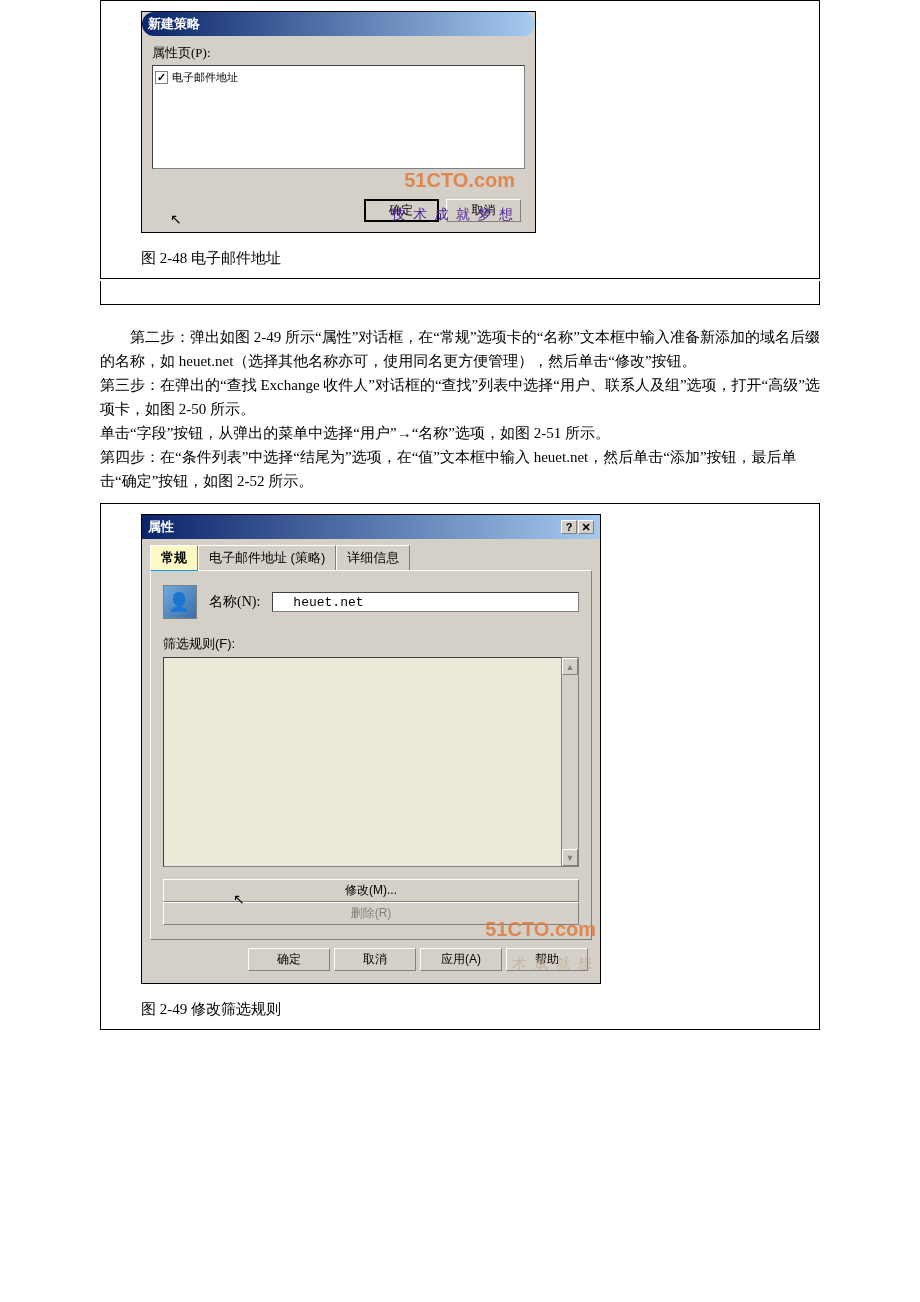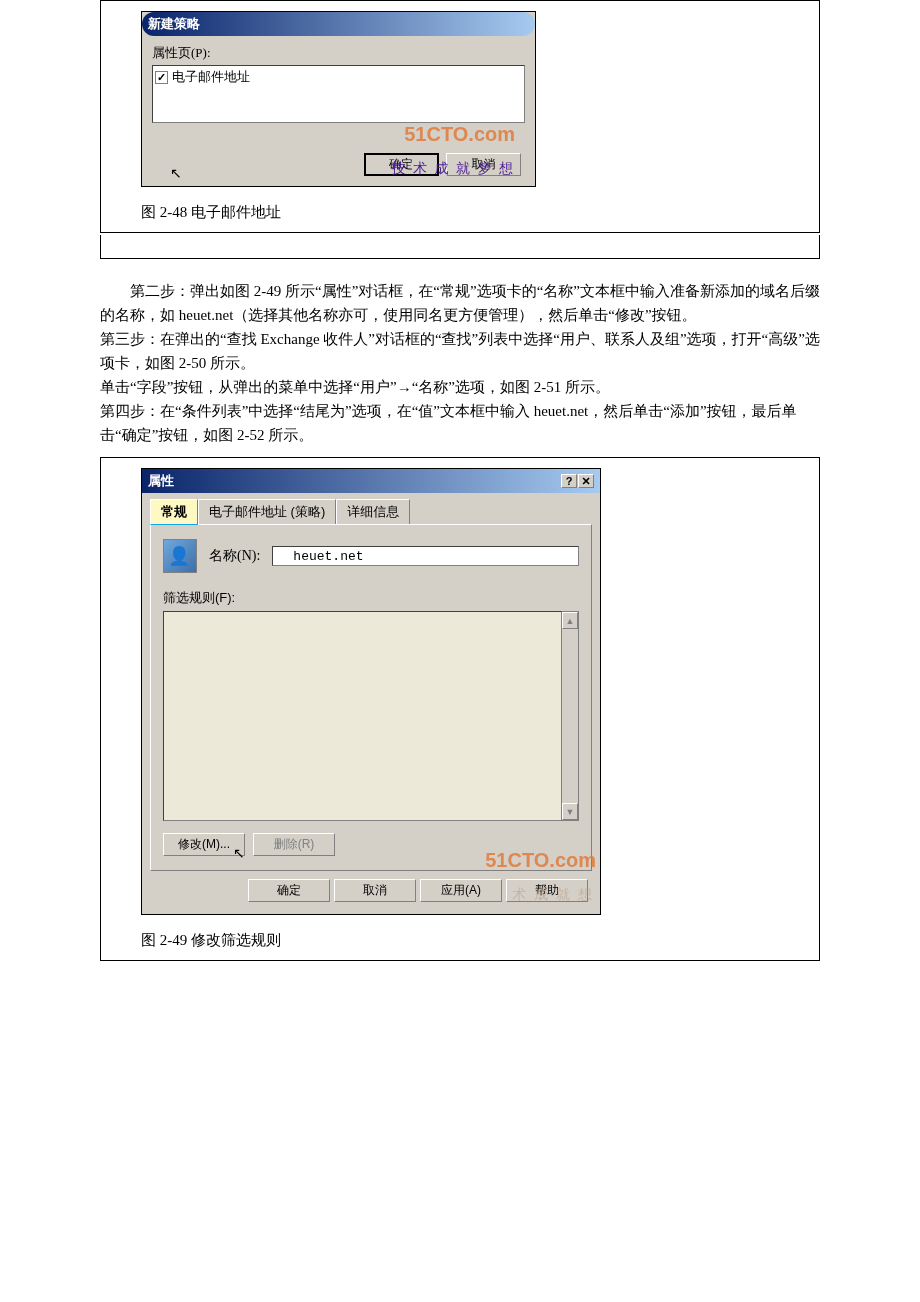--- a/index.html
+++ b/index.html
@@ -9,21 +9,21 @@
     
     .figure-box { border: 1px solid #000; margin-bottom: 2px; }
     .figure-content { padding: 10px 40px 10px 40px; }
     .caption { padding: 6px 40px 10px 40px; font-size: 15px; }
     
     
     .dialog1 { width: 395px; background: #d4d0c8; border: 1px solid #000; }
     .titlebar { background: linear-gradient(to right, #0a246a, #a6caf0); color: #fff; padding: 3px 6px; font-size: 13px; font-weight: bold; font-family: "SimSun", sans-serif; border-radius: 12px; }
     .d1-body { padding: 8px 10px 10px 10px; }
     .prop-label { font-size: 13px; margin-bottom: 3px; }
-    .listbox { background: #fff; border: 1px solid #808080; border-top-color: #404040; border-left-color: #404040; height: 58px; padding: 2px; font-size: 13px; }
+    .listbox { background: #fff; border: 1px solid #808080; border-top-color: #404040; border-left-color: #404040; height: 104px; padding: 2px; font-size: 11px; }
     .chk-row { display: flex; align-items: center; height: 18px; }
     .chkbox { width: 13px; height: 13px; border: 1px solid #808080; background: #fff; margin-right: 4px; display: inline-flex; align-items: center; justify-content: center; font-size: 11px; line-height: 1; }
     .chkbox.checked::before { content: "✓"; font-weight: bold; }
     .watermark1 { position: relative; height: 30px; }
     .wm1-text { position: absolute; right: 10px; top: 0; color: #e07b3c; font-family: Arial, sans-serif; font-weight: bold; font-size: 20px; opacity: 0.85; }
     .btn-row { text-align: right; padding-right: 4px; }
     .winbtn { display: inline-block; min-width: 75px; padding: 2px 8px; font-size: 12px; background: #d4d0c8; border: 1px solid #808080; border-top-color: #fff; border-left-color: #fff; margin-left: 4px; text-align: center; font-family: "SimSun", sans-serif; position: relative; }
     .winbtn.default { border: 2px solid #000; padding: 1px 7px; }
     .cursor1 { position: absolute; left: 18px; top: 12px; font-size: 14px; color: #000; }
     .wm1-sub { position: absolute; right: 10px; bottom: -2px; color: #4c1d95; font-size: 14px; letter-spacing: 2px; font-family: "SimSun"; }
@@ -44,21 +44,21 @@
     .tab-panel { margin: 0 8px 8px 8px; border: 1px solid #fff; border-top-color: #fff; border-right-color: #808080; border-bottom-color: #808080; padding: 14px 12px; background: #d4d0c8; }
     .name-row { display: flex; align-items: center; gap: 12px; margin-bottom: 16px; }
     .name-icon { width: 34px; height: 34px; background: linear-gradient(135deg, #6fa8dc, #3d6fa8); border: 1px solid #808080; display: flex; align-items: center; justify-content: center; font-size: 18px; }
     .name-lbl { font-size: 14px; font-family: Liberation Serif, serif; }
     .name-input { flex: 1; border: 1px solid #808080; border-top-color: #404040; border-left-color: #404040; background: #fff; padding: 2px 20px; font-size: 13px; font-family: "Courier New", monospace; height: 20px; }
     .filter-lbl { font-size: 13px; margin-bottom: 4px; }
     .filter-area { position: relative; display: flex; }
     .filter-box { flex: 1; height: 210px; background: #ece9d8; border: 1px solid #808080; border-top-color: #404040; border-left-color: #404040; }
     .scroll-col { width: 17px; display: flex; flex-direction: column; justify-content: space-between; background: #d4d0c8; border: 1px solid #808080; border-left: none; }
     .scroll-btn { height: 17px; background: #d4d0c8; border: 1px solid #fff; border-right-color: #808080; border-bottom-color: #808080; font-size: 9px; display: flex; align-items: center; justify-content: center; color: #808080; }
-    .mod-row { margin-top: 12px; display: flex; gap: 8px; position: relative; }
+    .mod-row { margin-top: 12px; display: flex; gap: 0; position: relative; flex-direction: column; }
     .winbtn2 { min-width: 82px; padding: 2px 6px; font-size: 12px; background: #d4d0c8; border: 1px solid #808080; border-top-color: #fff; border-left-color: #fff; text-align: center; }
     .winbtn2.disabled { color: #808080; }
     .cursor2 { position: absolute; left: 70px; top: 12px; font-size: 14px; }
     .wm2 { position: absolute; right: 4px; bottom: 42px; color: #e07b3c; font-family: Arial, sans-serif; font-weight: bold; font-size: 20px; opacity: 0.85; }
     .bottom-btns { display: flex; justify-content: flex-end; gap: 4px; padding: 0 12px 12px 12px; position: relative; }
     .wm2-sub { position: absolute; right: 6px; bottom: 10px; color: #b8a088; font-size: 14px; letter-spacing: 2px; opacity: 0.6; }
     
     .spacer-row { border: 1px solid #000; border-top: none; height: 24px; }
   </style>
 </head>

